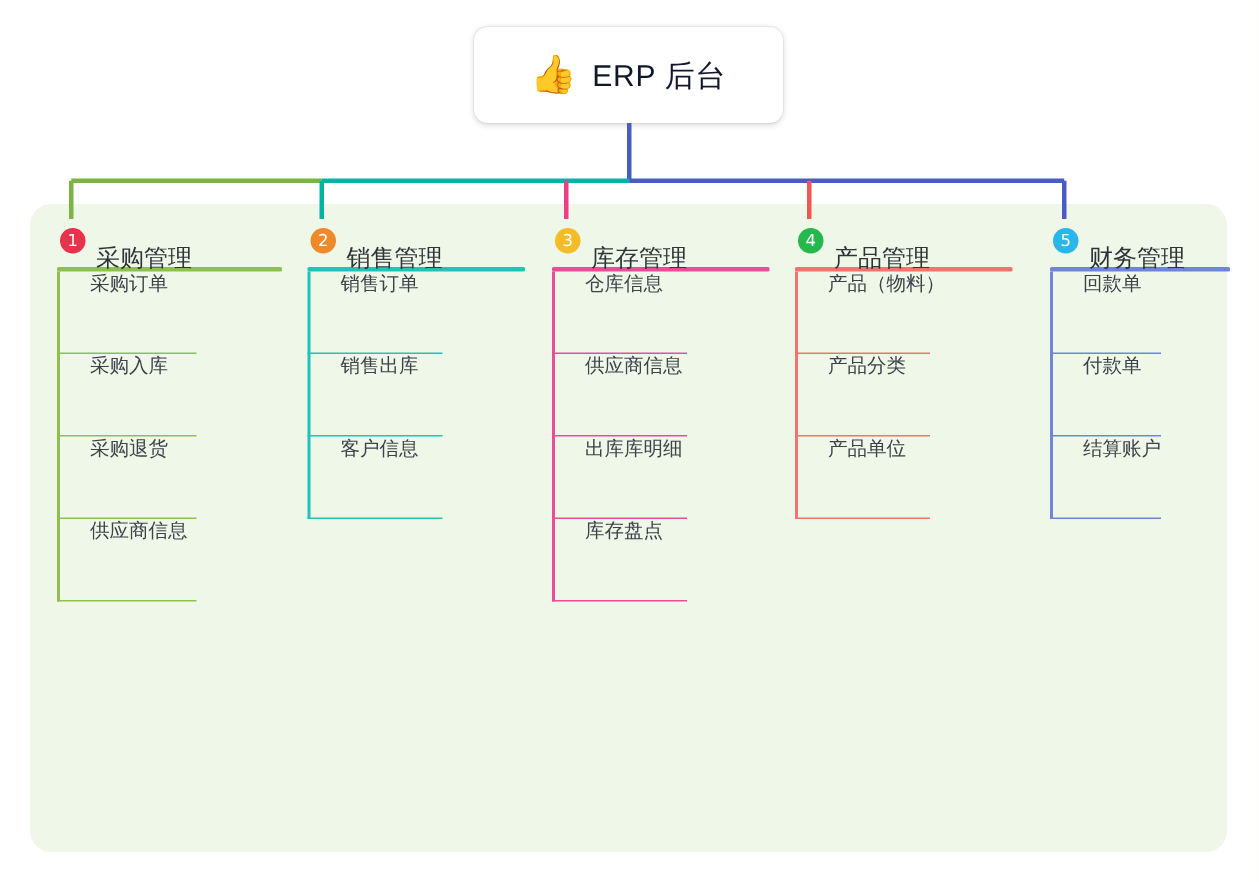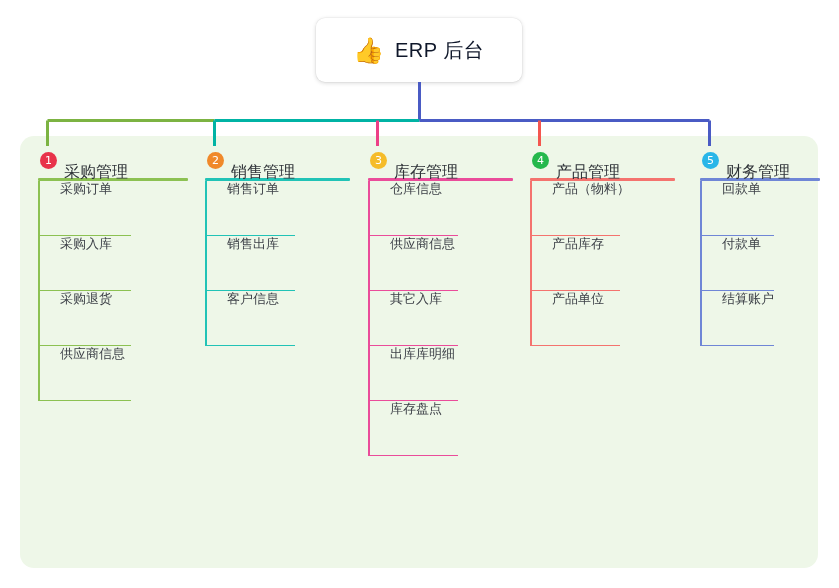--- a/index.html
+++ b/index.html
@@ -213,24 +213,20 @@
         <div class="spine" style="background: rgb(234, 76, 154);"></div>
         <div class="item">
           <span class="item-label">仓库信息</span>
           <div class="item-rule" style="background: rgb(234, 76, 154); width: 90px;"></div>
         </div>
         <div class="item">
           <span class="item-label">供应商信息</span>
           <div class="item-rule" style="background: rgb(234, 76, 154); width: 90px;"></div>
         </div>
         <div class="item">
-          <span class="item-label">其它入库</span>
-          <div class="item-rule" style="background: rgb(234, 76, 154); width: 90px;"></div>
-        </div>
-        <div class="item">
           <span class="item-label">出库库明细</span>
           <div class="item-rule" style="background: rgb(234, 76, 154); width: 90px;"></div>
         </div>
         <div class="item">
           <span class="item-label">库存盘点</span>
           <div class="item-rule" style="background: rgb(234, 76, 154); width: 90px;"></div>
         </div>
       </div>
     </div>
     <div class="column" style="left: 530px; width: 145px;">
@@ -239,21 +235,21 @@
         <span class="col-title">产品管理</span>
       </div>
       <div class="head-rule" style="background: rgb(244, 115, 110); width: 145px;"></div>
       <div class="items">
         <div class="spine" style="background: rgb(244, 115, 110);"></div>
         <div class="item">
           <span class="item-label">产品（物料）</span>
           <div class="item-rule" style="background: rgb(244, 115, 110); width: 90px;"></div>
         </div>
         <div class="item">
-          <span class="item-label">产品库存</span>
+          <span class="item-label">产品分类</span>
           <div class="item-rule" style="background: rgb(244, 115, 110); width: 90px;"></div>
         </div>
         <div class="item">
           <span class="item-label">产品单位</span>
           <div class="item-rule" style="background: rgb(244, 115, 110); width: 90px;"></div>
         </div>
       </div>
     </div>
     <div class="column" style="left: 700px; width: 120px;">
       <div class="col-head">

